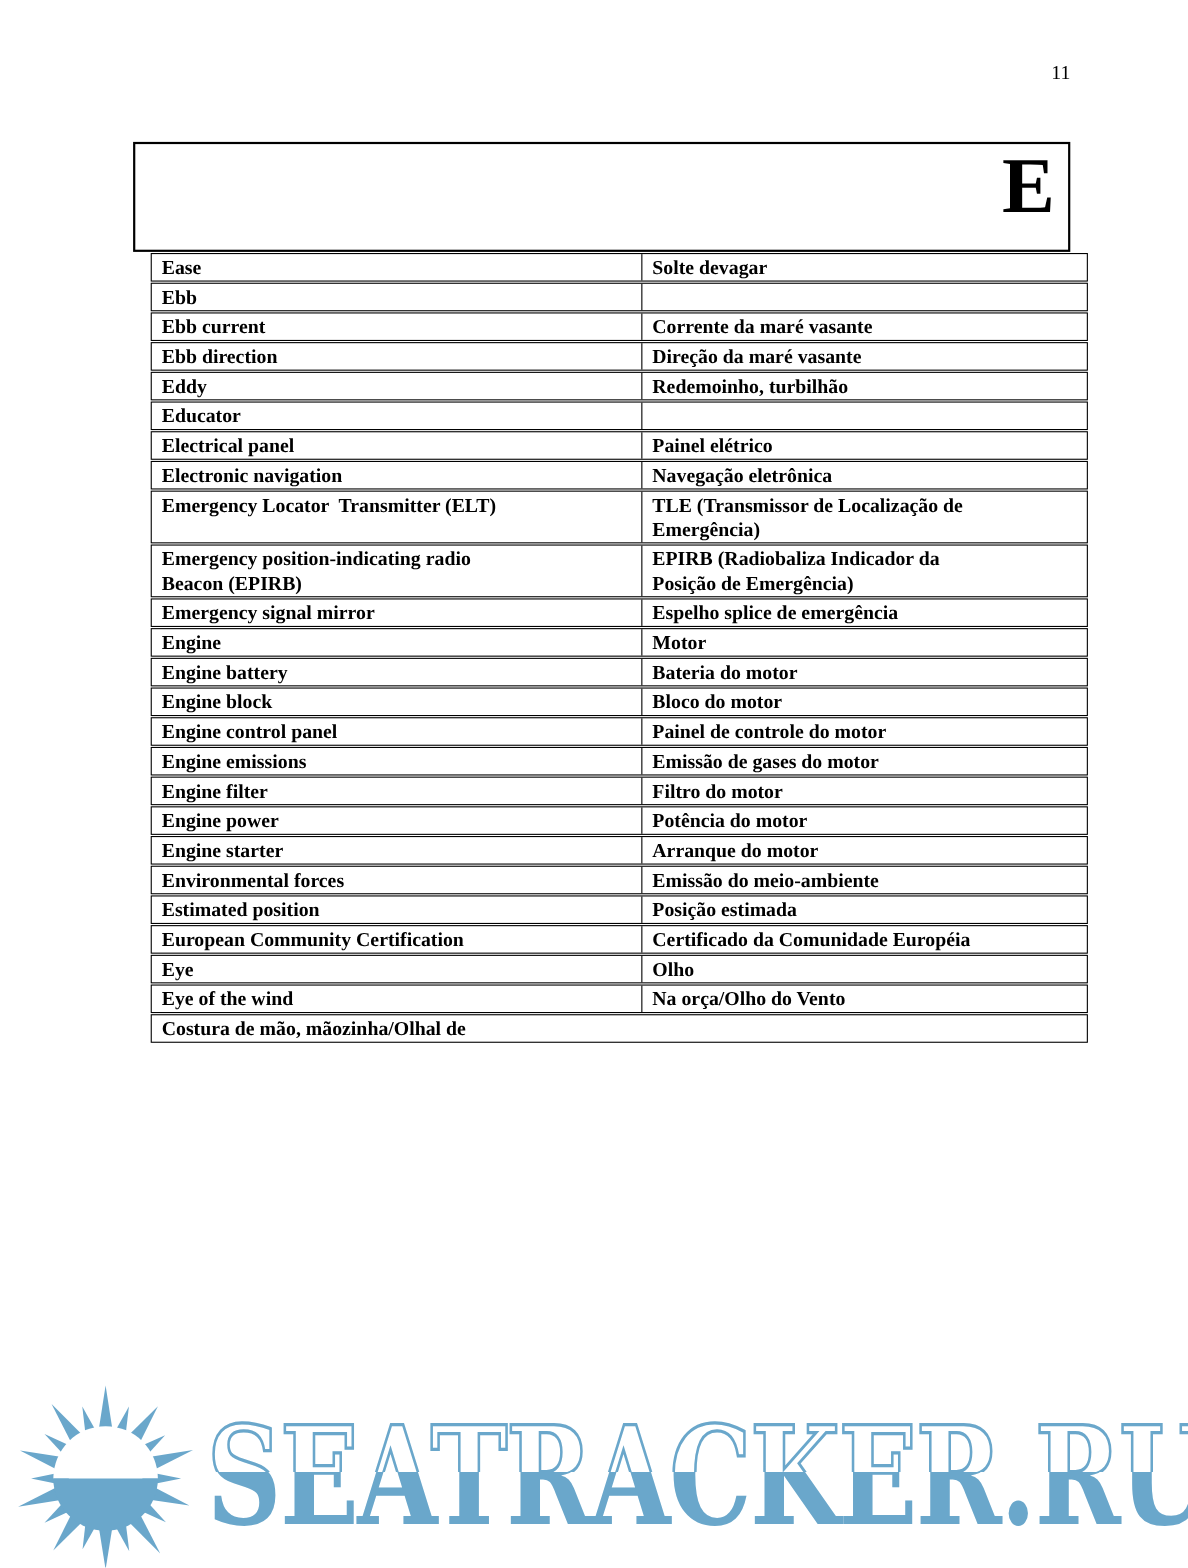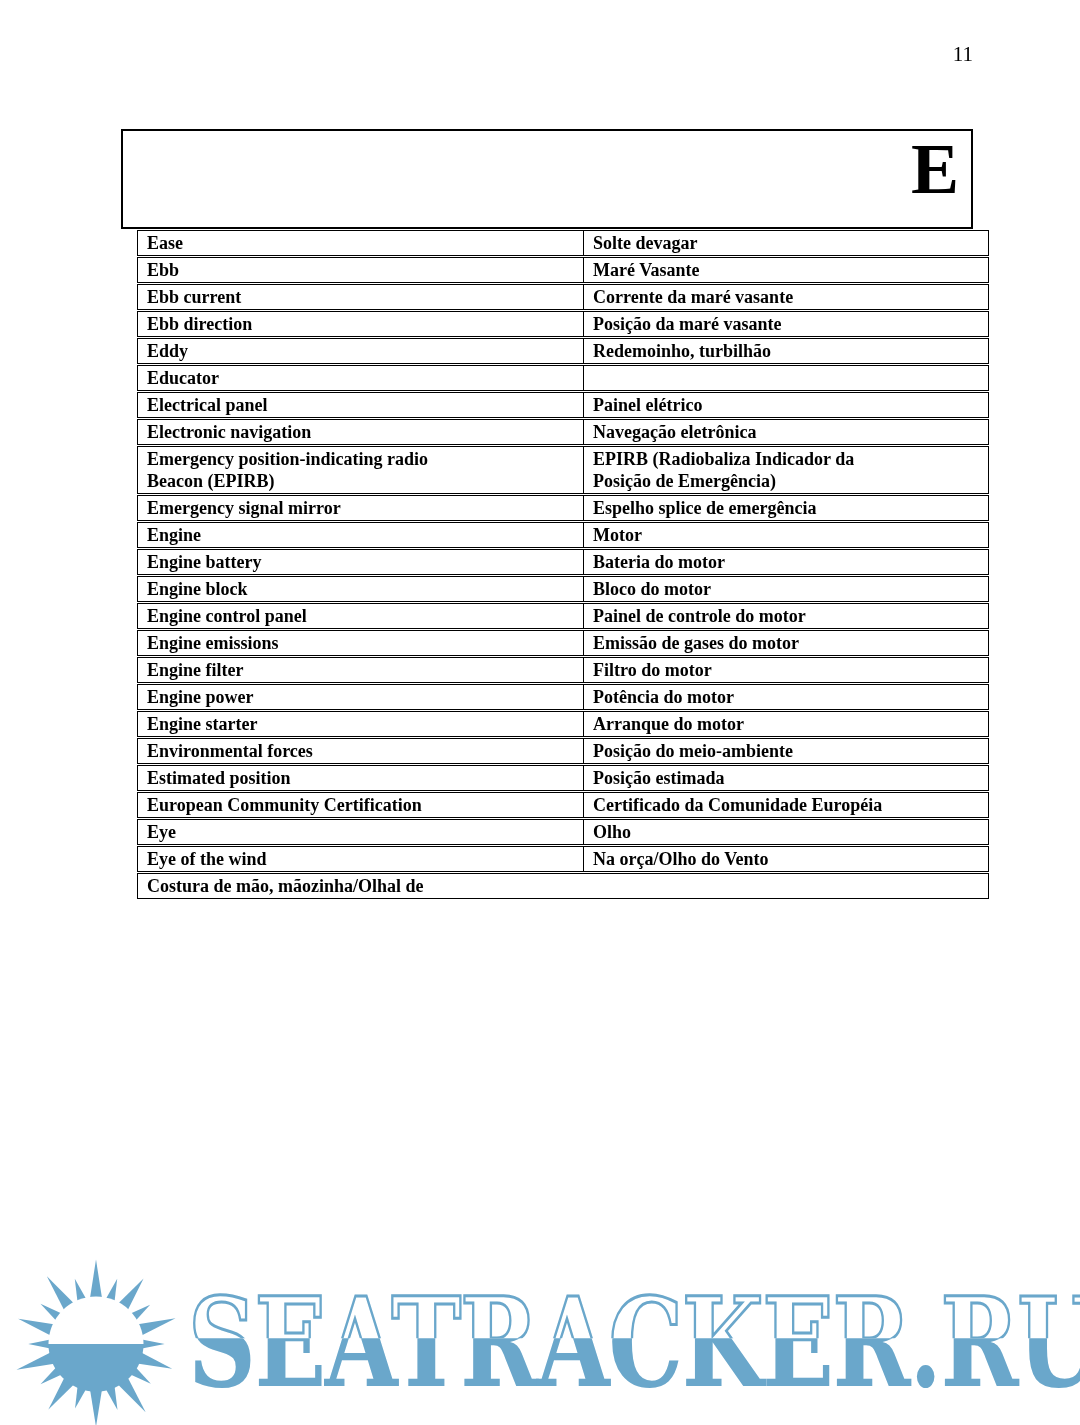--- a/index.html
+++ b/index.html
@@ -12,23 +12,23 @@
     width: 1080px;
     height: 1425px;
     font-family: "Liberation Serif", "DejaVu Serif", serif;
     color: #000;
     overflow: hidden;
   }
 
   
   .page-number {
     position: absolute;
-    top: 44px;
+    top: 56px;
     right: 107px;
-    font-size: 21px;
+    font-size: 18px;
     line-height: 20px;
     color: #000;
   }
 
   
   .glossary {
     position: absolute;
     left: 121px;
     top: 129px;
     width: 852px;
@@ -132,31 +132,30 @@
 
   <div class="glossary-body">
 
       <div class="g-row">
         <div class="g-cell en">Ease</div>
         <div class="g-cell pt">Solte devagar</div>
       </div>
 
       <div class="g-row">
         <div class="g-cell en">Ebb</div>
-        <div class="g-cell pt">Maré Vasante</div>
       </div>
 
       <div class="g-row">
         <div class="g-cell en">Ebb current</div>
         <div class="g-cell pt">Corrente da maré vasante</div>
       </div>
 
       <div class="g-row">
         <div class="g-cell en">Ebb direction</div>
-        <div class="g-cell pt">Posição da maré vasante</div>
+        <div class="g-cell pt">Direção da maré vasante</div>
       </div>
 
       <div class="g-row">
         <div class="g-cell en">Eddy</div>
         <div class="g-cell pt">Redemoinho, turbilhão</div>
       </div>
 
       <div class="g-row">
         <div class="g-cell en">Educator</div>
       </div>
@@ -164,20 +163,25 @@
       <div class="g-row">
         <div class="g-cell en">Electrical panel</div>
         <div class="g-cell pt">Painel elétrico</div>
       </div>
 
       <div class="g-row">
         <div class="g-cell en">Electronic navigation</div>
         <div class="g-cell pt">Navegação eletrônica</div>
       </div>
 
+      <div class="g-row">
+        <div class="g-cell en">Emergency Locator  Transmitter (ELT)</div>
+        <div class="g-cell pt">TLE (Transmissor de Localização de
+Emergência)</div>
+      </div>
 
       <div class="g-row">
         <div class="g-cell en">Emergency position-indicating radio
 Beacon (EPIRB)</div>
         <div class="g-cell pt">EPIRB (Radiobaliza Indicador da
 Posição de Emergência)</div>
       </div>
 
       <div class="g-row">
         <div class="g-cell en">Emergency signal mirror</div>
@@ -219,21 +223,21 @@
         <div class="g-cell pt">Potência do motor</div>
       </div>
 
       <div class="g-row">
         <div class="g-cell en">Engine starter</div>
         <div class="g-cell pt">Arranque do motor</div>
       </div>
 
       <div class="g-row">
         <div class="g-cell en">Environmental forces</div>
-        <div class="g-cell pt">Posição do meio-ambiente</div>
+        <div class="g-cell pt">Emissão do meio-ambiente</div>
       </div>
 
       <div class="g-row">
         <div class="g-cell en">Estimated position</div>
         <div class="g-cell pt">Posição estimada</div>
       </div>
 
       <div class="g-row">
         <div class="g-cell en">European Community Certification</div>
         <div class="g-cell pt">Certificado da Comunidade Européia</div>

